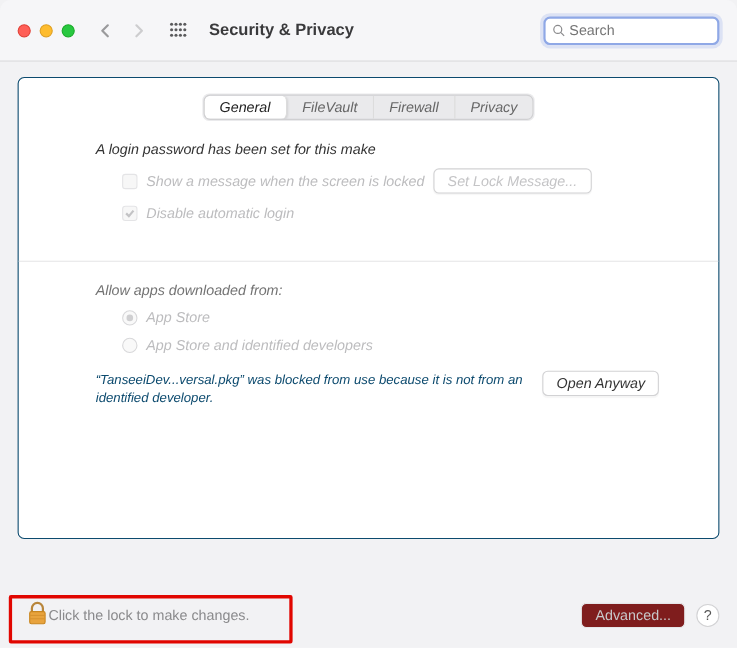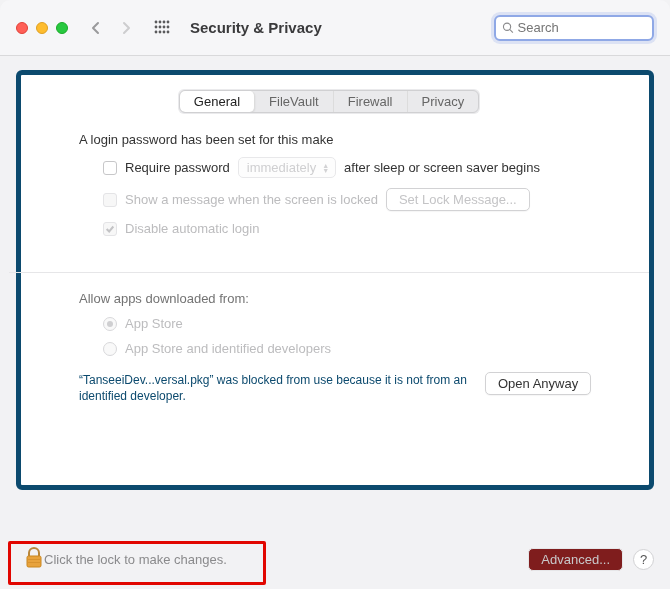--- a/index.html
+++ b/index.html
@@ -46,25 +46,26 @@
   .search input {
     border:none; outline:none; font-size:13px; width:100%;
     background:transparent; color:#555;
   }
   
   .content {
     padding: 14px 16px 0 16px;
   }
   .panel {
     background: #fff;
-    border: 5px solid #0c4a6e;
+    border: 1px solid #0c4a6e;
     border-radius: 6px;
-    padding: 14px 20px 40px 8px;
+    padding: 14px 20px 40px 20px;
     min-height: 420px;
     position:relative;
+    font-style:italic;
   }
   .tab-seg {
     display:flex; justify-content:center; margin-bottom: 18px;
   }
   .seg {
     display:flex;
     border:1px solid #d0d0d2;
     border-radius:6px;
     overflow:hidden;
     font-size:13px;
@@ -227,29 +228,20 @@
           <div>Firewall</div>
           <div>Privacy</div>
         </div>
       </div>
     </div>
 
     <div class="section1">
       <div class="row">
         <span>A login password has been set for this make</span>
       </div>
-      <div class="row" style="padding-left:24px;">
-        <span class="chk"></span>
-        <span>Require password</span>
-        <span class="select-dim">
-          <span>immediately</span>
-          <span class="stepper">▲<br>▼</span>
-        </span>
-        <span>after sleep or screen saver begins</span>
-      </div>
       <div class="row dim" style="padding-left:24px;">
         <span class="chk dim"></span>
         <span>Show a message when the screen is locked</span>
         <span class="btn dim">Set Lock Message...</span>
       </div>
       <div class="row dim" style="padding-left:24px;">
         <span class="chk dim">
           <svg viewBox="0 0 12 12">
               <path d="M2 6 L5 9 L10 3"></path>
             </svg>

